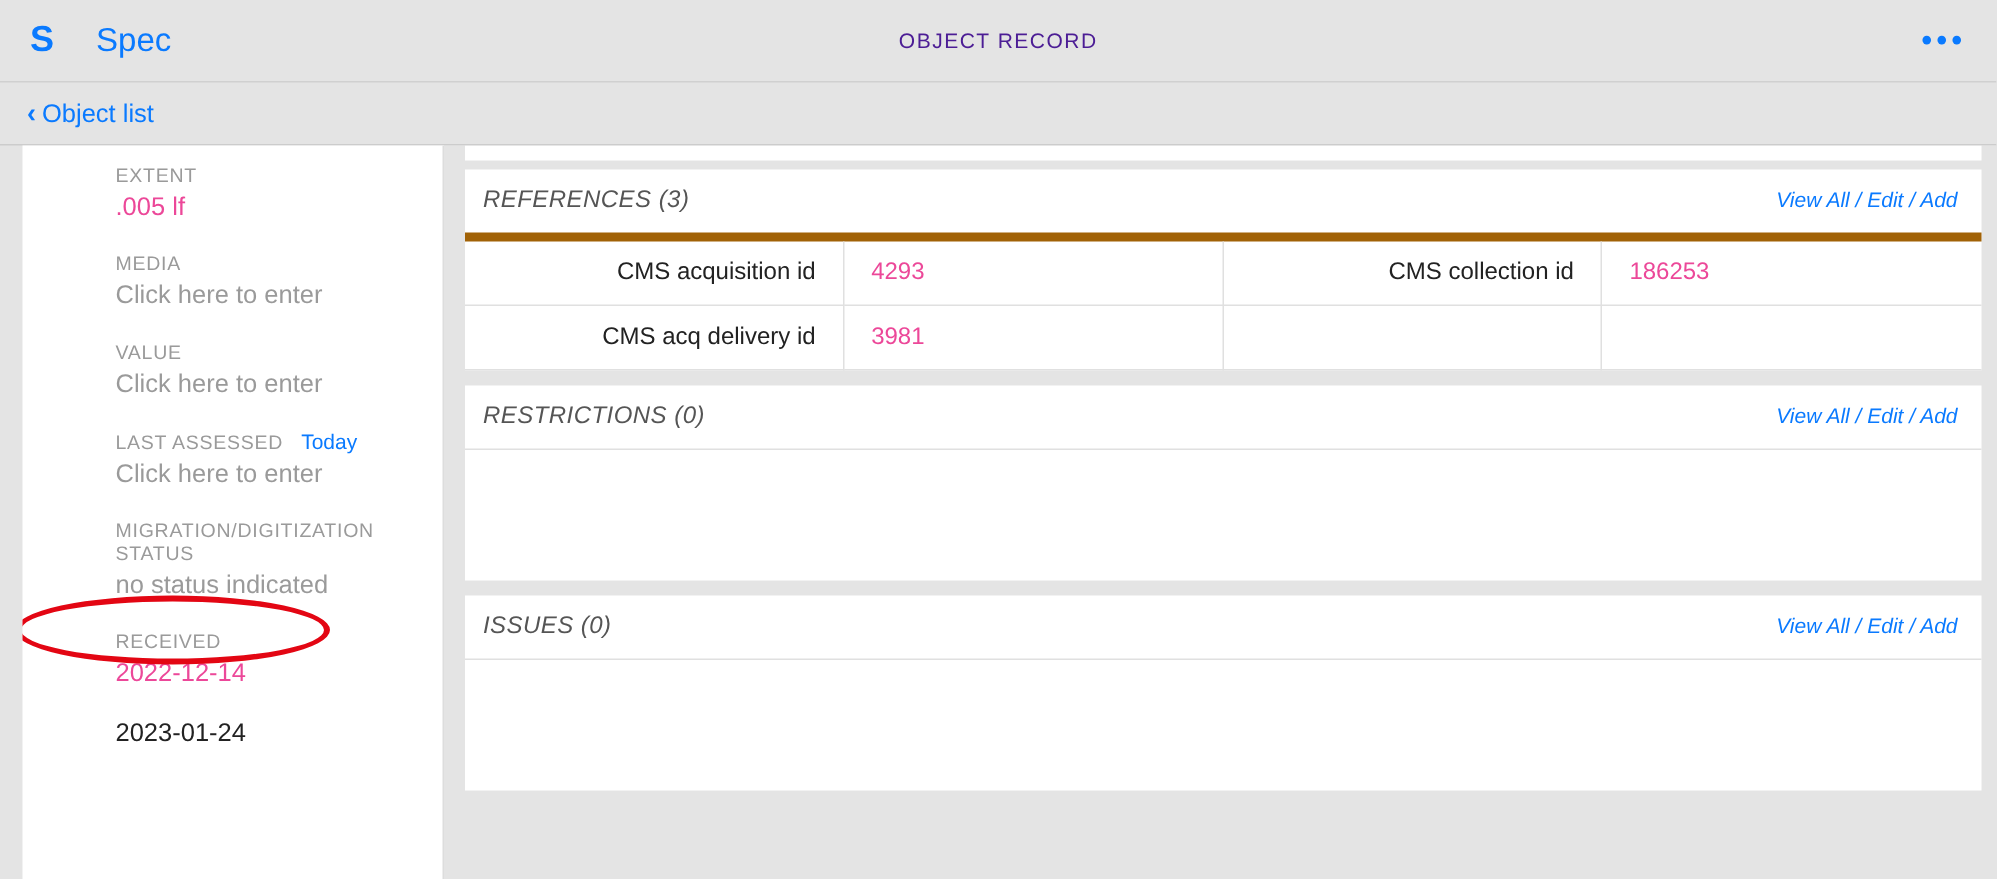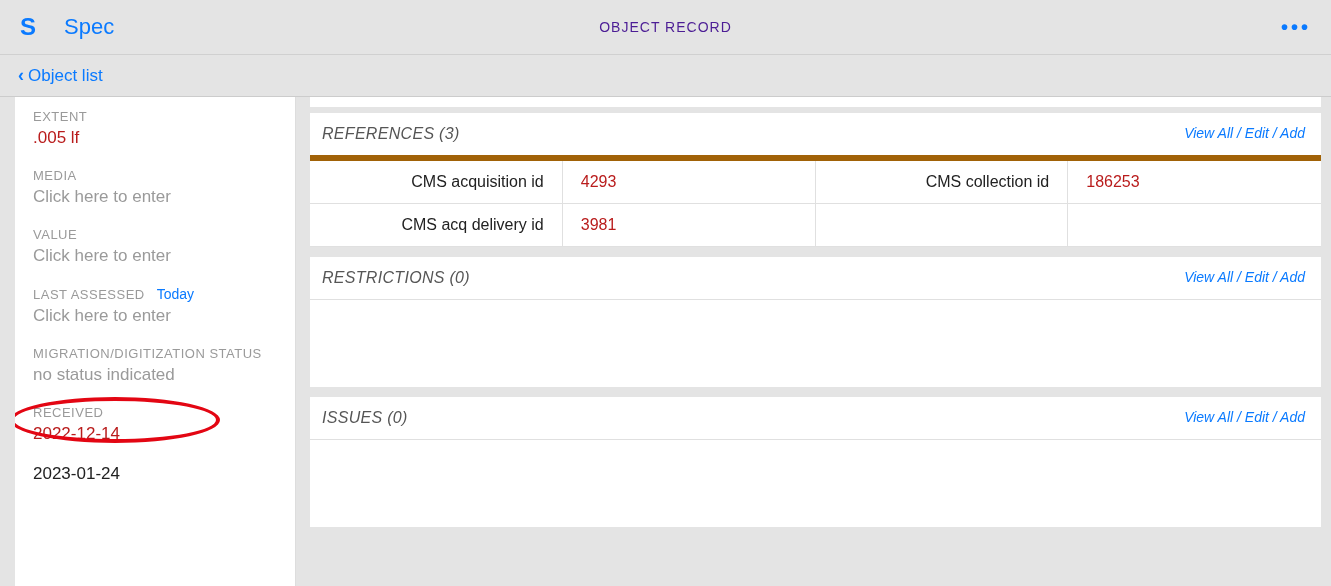--- a/index.html
+++ b/index.html
@@ -82,38 +82,39 @@
     width: 281px;
     background: #fff;
     border-right: 1px solid #ddd;
     padding: 12px 14px 0 18px;
     overflow-y: hidden;
     margin-left: 15px;
     position: relative;
   }
   .field-block {
     margin-bottom: 20px;
+    margin-left: 44px;
   }
   .field-label {
     font-size: 13px;
     color: #9a9a9a;
     letter-spacing: 0.5px;
     margin-bottom: 4px;
     display: flex;
     align-items: baseline;
   }
   .field-label .inline-link {
     margin-left: 12px;
     color: #0a7aff;
     font-size: 14px;
     letter-spacing: 0;
   }
   .field-value-link {
     font-size: 17px;
-    color: #b91c1c;
+    color: #ec4899;
   }
   .field-value-text {
     font-size: 17px;
     color: #222;
   }
   .field-placeholder {
     font-size: 17px;
     color: #9a9a9a;
   }
   .main-panel {
@@ -159,21 +160,21 @@
     font-size: 16px;
   }
   .ref-cell:nth-child(4n) {
     border-right: none;
   }
   .ref-cell.label {
     text-align: right;
     color: #222;
   }
   .ref-cell.value {
-    color: #b91c1c;
+    color: #ec4899;
     text-align: left;
   }
   .empty-body {
     border-top: 1px solid #e0e0e0;
     height: 88px;
   }
   .ellipse-overlay {
     position: absolute;
     left: -5px;
     top: 300px;

